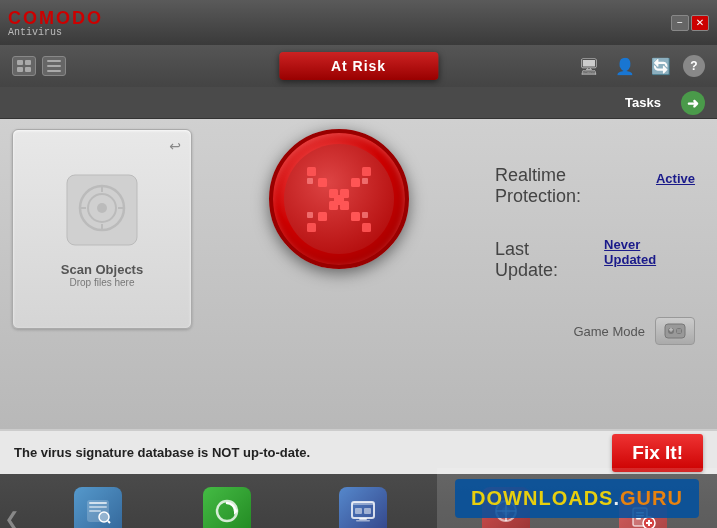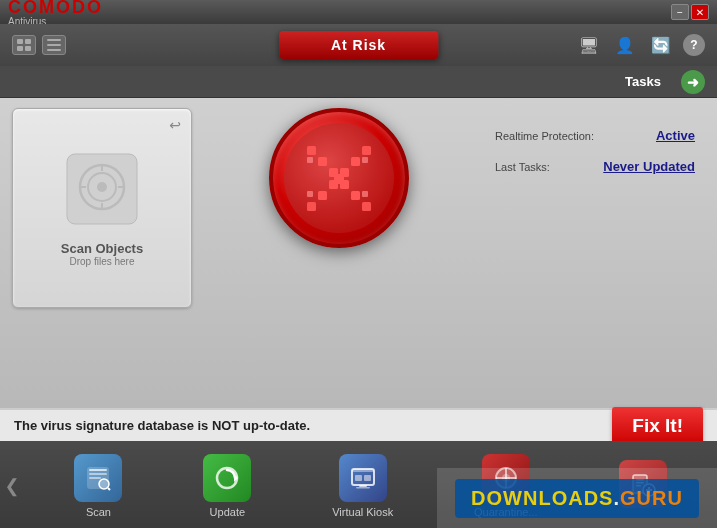--- a/index.html
+++ b/index.html
@@ -8,21 +8,21 @@
       height: 528px;
       font-family: Arial, sans-serif;
       background: #3a3a3a;
       overflow: hidden;
       position: relative;
     }
 
     
     .title-bar {
       background: linear-gradient(to bottom, #5a5a5a, #3a3a3a);
-      height: 24px;
+      height: 45px;
       display: flex;
       align-items: center;
       padding: 0 8px;
       justify-content: space-between;
     }
     .title-bar-left {
       display: flex;
       align-items: center;
       gap: 6px;
     }
@@ -220,33 +220,33 @@
       padding: 20px 10px;
     }
     .info-row {
       display: flex;
       align-items: center;
       justify-content: space-between;
       gap: 8px;
     }
     .info-label {
       color: #444;
-      font-size: 11px;
+      font-size: 18px;
       font-weight: normal;
+      margin-top: 16px;
     }
     .info-value {
       color: #1a1a8a;
       font-weight: bold;
       font-size: 13px;
       text-decoration: underline;
       cursor: pointer;
     }
     .info-value.never {
       color: #1a1a8a;
-      text-align: right;
     }
 
     
     .game-mode-row {
       display: flex;
       align-items: center;
       justify-content: flex-end;
       gap: 10px;
       margin-top: 20px;
     }
@@ -265,21 +265,21 @@
       justify-content: center;
       cursor: pointer;
       font-size: 16px;
       color: #666;
     }
 
     
     .warning-bar {
       background: #e8e8e8;
       border-top: 2px solid #ccc;
-      height: 33px;
+      height: 45px;
       display: flex;
       align-items: center;
       justify-content: space-between;
       padding: 0 14px;
     }
     .warning-text {
       color: #222;
       font-size: 13px;
       font-weight: bold;
     }
@@ -389,20 +389,21 @@
     .logo-dragon {
       color: #cc0000;
       font-size: 18px;
       font-weight: 900;
       letter-spacing: 2px;
     }
     .logo-sub {
       color: #bbb;
       font-size: 10px;
       margin-top: -2px;
+      font-family: Liberation Mono, monospace;
     }
   </style>
 </head>
 <body>
 
 <div class="title-bar">
   <div class="title-bar-left">
     <div class="logo-comodo">
       <div class="logo-top">
         <span class="logo-dragon">COMODO</span>
@@ -511,22 +512,38 @@
         </div>
       </div>
     </div>
 
     <div class="right-panel">
       <div class="info-row">
         <span class="info-label">Realtime Protection:</span>
         <span class="info-value">Active</span>
       </div>
       <div class="info-row">
-        <span class="info-label">Last Tasks:</span>
+        <span class="info-label">Last Update:</span>
         <span class="info-value never">Never Updated</span>
+      </div>
+      <div class="game-mode-row">
+        <span class="game-mode-label">Game Mode</span>
+        <div class="game-mode-btn">
+          <svg width="22" height="16" viewBox="0 0 22 16">
+            <rect x="1" y="1" width="20" height="14" rx="3" fill="#999" stroke="#777" stroke-width="1"></rect>
+            <circle cx="7" cy="8" r="3" fill="#777"></circle>
+            <circle cx="15" cy="8" r="3" fill="#777"></circle>
+            <rect x="5" y="6" width="4" height="1.5" fill="#bbb" rx="0.5"></rect>
+            <rect x="6.25" y="4.75" width="1.5" height="4" fill="#bbb" rx="0.5"></rect>
+            <circle cx="14" cy="7" r="0.8" fill="#bbb"></circle>
+            <circle cx="16" cy="9" r="0.8" fill="#bbb"></circle>
+            <circle cx="14" cy="9" r="0.8" fill="#bbb"></circle>
+            <circle cx="16" cy="7" r="0.8" fill="#bbb"></circle>
+          </svg>
+        </div>
       </div>
     </div>
   </div>
 </div>
 
 <div class="warning-bar">
   <span class="warning-text">The virus signature database is NOT up-to-date.</span>
   <button class="fix-it-btn">Fix It!</button>
 </div>
 

